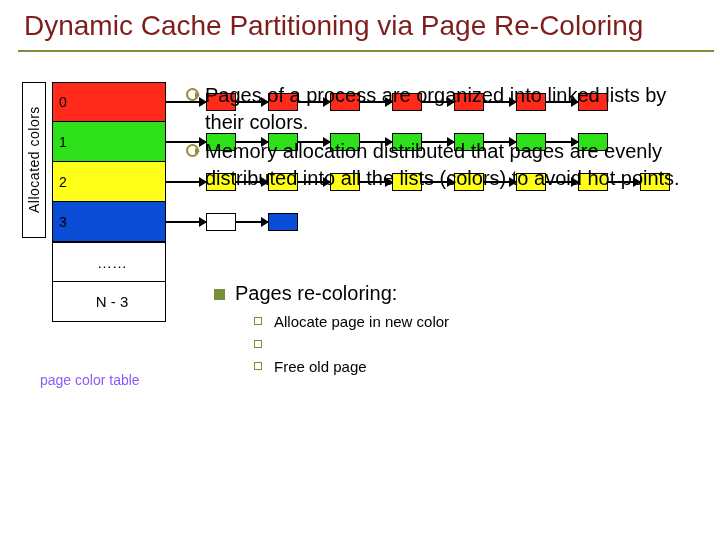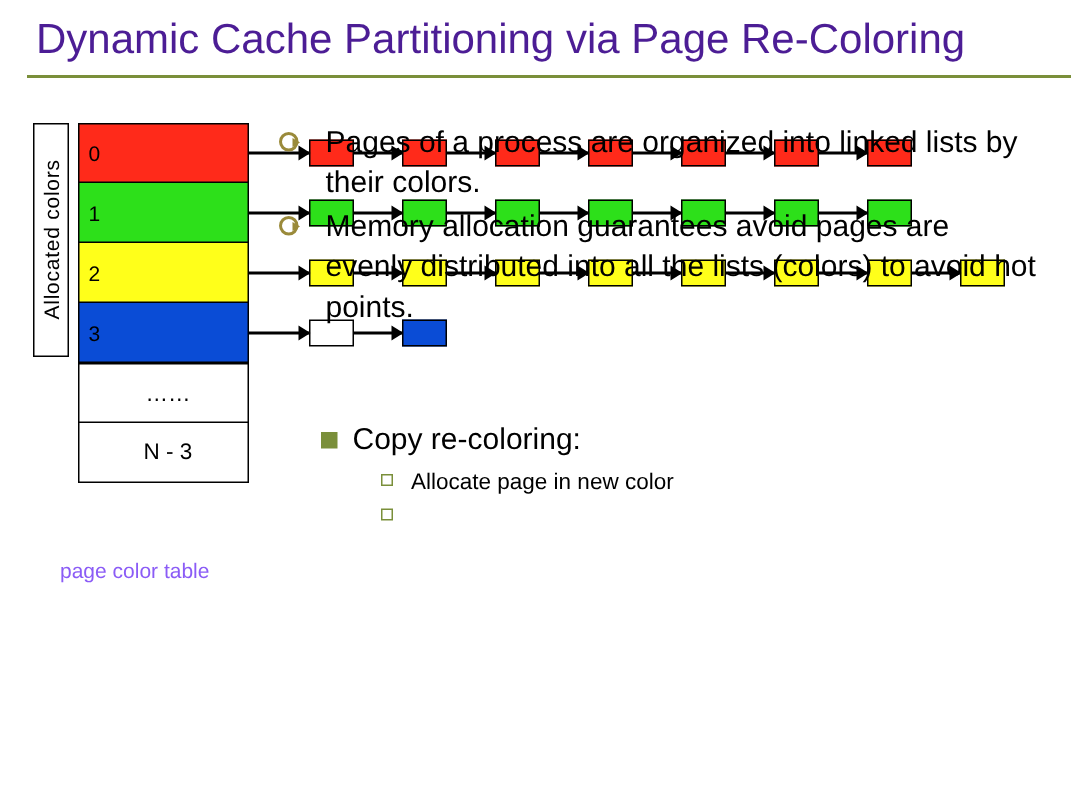--- a/index.html
+++ b/index.html
@@ -6,21 +6,21 @@
   body {
     width: 720px;
     height: 540px;
     background: #fff;
     font-family: Arial, Helvetica, sans-serif;
     position: relative;
     overflow: hidden;
   }
   .title {
     font-size: 28px;
-    color: #4c1d95;
+    color: #7f1d1d;
     padding: 10px 20px 8px 24px;
     line-height: 1.15;
   }
   .title-rule {
     height: 2px;
     background: #7a8f3a;
     margin: 0 6px 0 18px;
   }
   .stage {
     position: relative;
@@ -115,21 +115,21 @@
     position: absolute;
     left: 186px;
     top: 30px;
     width: 510px;
     font-size: 20px;
     line-height: 1.35;
     z-index: 5;
   }
   .bullets .b {
     display: flex;
-    gap: 18px;
+    gap: 6px;
     margin-bottom: 2px;
   }
   .circ {
     width: 13px; height: 13px;
     border: 2px solid #9a8a3a;
     border-radius: 50%;
     margin-top: 6px;
     flex-shrink: 0;
     position: relative;
   }
@@ -251,27 +251,28 @@
     </div>
   </div>
 
   <div class="bullets">
     <div class="b">
       <span class="circ"></span>
       <span>Pages of a process are organized into linked lists by their colors.</span>
     </div>
     <div class="b">
       <span class="circ"></span>
-      <span>Memory allocation guarantees avoid pages are evenly distributed into all the lists (colors) to avoid hot points.</span>
+      <span>Memory allocation distributed that pages are evenly distributed into all the lists (colors) to avoid hot points.</span>
     </div>
   </div>
 
   <div class="lower">
     <div>
-      <span class="sq"></span><span>Copy re-coloring:</span>
+      <span class="sq"></span><span>Pages re-coloring:</span>
     </div>
     <div class="sub">
       <div><span class="sq2"></span><span>Allocate page in new color</span></div>
       <div><span class="sq2"></span></div>
+      <div><span class="sq2"></span><span>Free old page</span></div>
     </div>
   </div>
 
 </div>
 
 </body></html>

